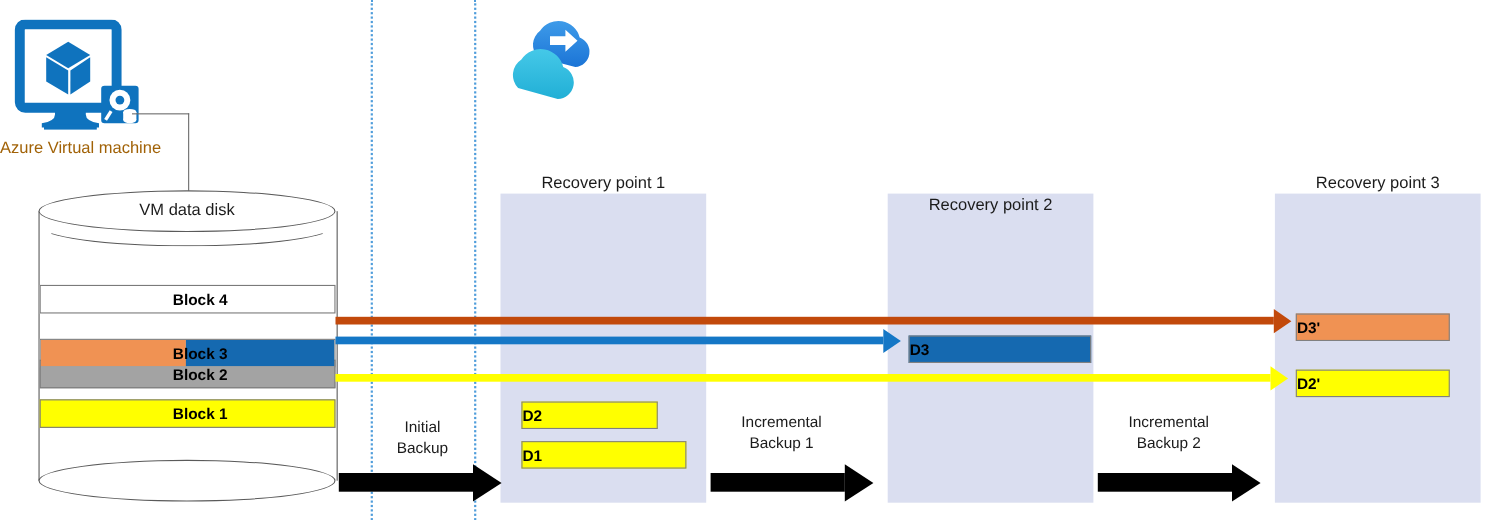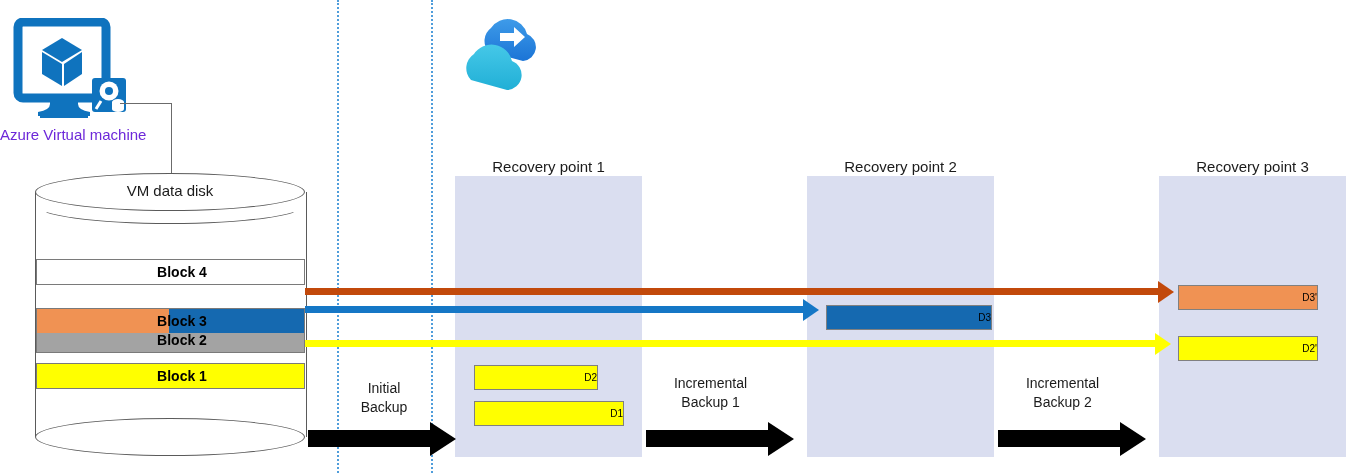--- a/index.html
+++ b/index.html
@@ -24,21 +24,21 @@
     top: 0;
     height: 473px;
     width: 0;
     border-left: 2px dotted #4f9ddb;
   }
 
   
   .vm-icon { left: 10px; top: 18px; width: 120px; height: 100px; }
   .vm-label {
     left: 0px; top: 126px; width: 170px;
-    font-size: 15px; color: #6d28d9; white-space: nowrap;
+    font-size: 15px; color: #a16207; white-space: nowrap;
   }
   .vm-connector-h {
     left: 120px; top: 103px; width: 52px; height: 0;
     border-top: 1px solid #6b6b6b;
   }
   .vm-connector-v {
     left: 171px; top: 103px; width: 0; height: 72px;
     border-left: 1px solid #6b6b6b;
   }
 
@@ -104,22 +104,22 @@
   .rp-col { background: #dadef0; top: 176px; height: 281px; }
   .rp-title {
     top: 158px; text-align: center; font-size: 15px; color: #1b1b1b;
     white-space: nowrap;
   }
 
   
   .data-box {
     height: 25px; box-sizing: border-box;
     border: 1px solid #808080;
-    font-size: 10px; font-weight: normal; color: #000;
-    display: flex; align-items: center; justify-content: flex-end;
+    font-size: 14px; font-weight: bold; color: #000;
+    display: flex; align-items: center; justify-content: flex-start;
   }
   .yellow { background: #FFFF00; }
   .orange { background: #F09253; }
   .blue   { background: #1569B0; }
 
   
   .flow-line { height: 7px; }
   .flow-head {
     width: 0; height: 0;
     border-top: 11px solid transparent;
@@ -213,21 +213,21 @@
     <span class="block-label">Block 2</span>
   </div>
   <div class="abs block" style="top:363px; background:#FFFF00;">
     <span class="block-label">Block 1</span>
   </div>
 
   <div class="abs rp-col" style="left:455px; width:187px;"></div>
   <div class="abs rp-title" style="left:455px; width:187px;">Recovery point 1</div>
 
   <div class="abs rp-col" style="left:807px; width:187px;"></div>
-  <div class="abs rp-title" style="left:807px; width:187px;">Recovery point 2</div>
+  <div class="abs rp-title" style="left:807px; width:187px;margin-top:20px;">Recovery point 2</div>
 
   <div class="abs rp-col" style="left:1159px; width:187px;"></div>
   <div class="abs rp-title" style="left:1159px; width:187px;">Recovery point 3</div>
 
   <div class="abs flow-line c-orange" style="left:305px; top:288px; width:853px;"></div>
   <div class="abs flow-head h-orange" style="left:1158px; top:281px;"></div>
 
   <div class="abs flow-line c-blue" style="left:305px; top:306px; width:498px;"></div>
   <div class="abs flow-head h-blue" style="left:803px; top:299px;"></div>
 

